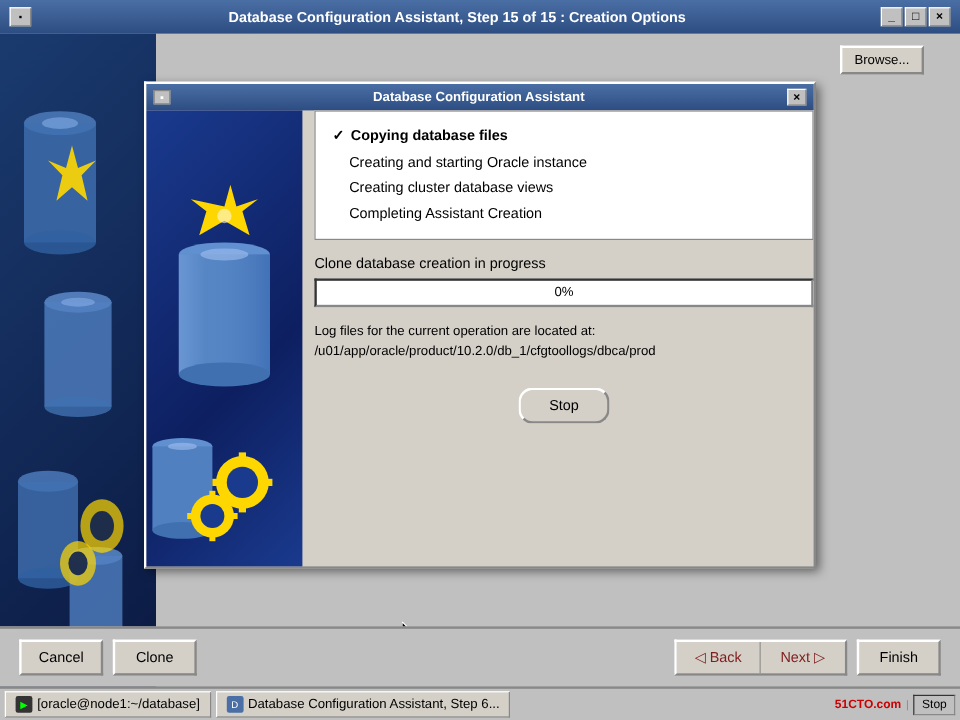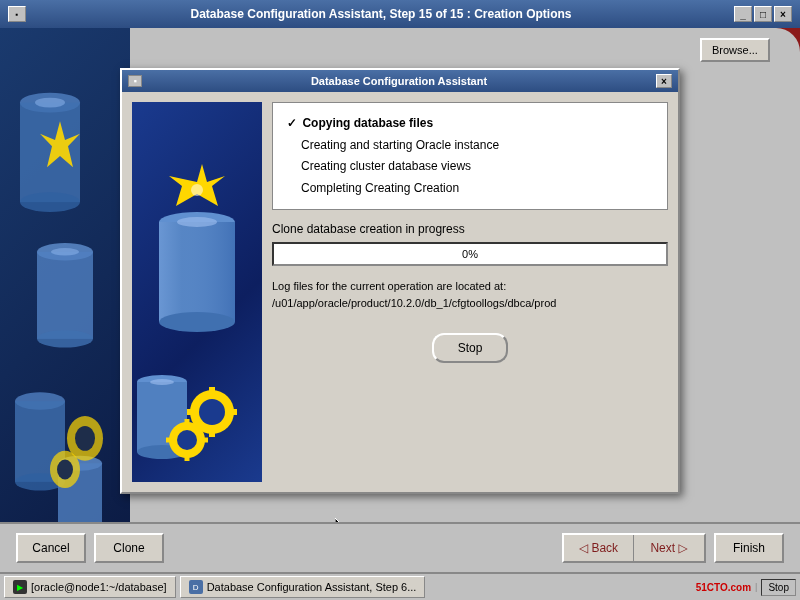--- a/index.html
+++ b/index.html
@@ -57,21 +57,20 @@
       cursor: pointer;
       color: black;
     }
 
     .outer-content {
       flex: 1;
       background: #c0c0c0;
       position: relative;
       display: flex;
       flex-direction: column;
-      border-radius: 24px;
     }
 
     .modal-dialog {
       position: absolute;
       top: 50px;
       left: 50%;
       transform: translateX(-50%);
       width: 560px;
       background: #d4d0c8;
       border: 2px solid #888;
@@ -102,21 +101,21 @@
       display: flex;
       align-items: center;
       justify-content: center;
       font-size: 10px;
       cursor: pointer;
       color: black;
     }
 
     .modal-body {
       display: flex;
-      padding: 10px;
+      padding: 0;
       gap: 10px;
     }
 
     
     .modal-image-panel {
       width: 130px;
       min-height: 380px;
       background: linear-gradient(135deg, #1a3a8e 0%, #0d1f60 60%, #1a3a8e 100%);
       flex-shrink: 0;
       position: relative;
@@ -407,21 +406,21 @@
               <span class="step-check">✓ </span>
               <span>Copying database files</span>
             </div>
             <div style="padding-left: 14px;">
               <span>Creating and starting Oracle instance</span>
             </div>
             <div style="padding-left: 14px;">
               <span>Creating cluster database views</span>
             </div>
             <div style="padding-left: 14px;">
-              <span>Completing Creating Creation</span>
+              <span>Completing Assistant Creation</span>
             </div>
           </div>
 
           <div class="progress-section">
             <div class="progress-label">Clone database creation in progress</div>
             <div class="progress-bar-container">
               <div class="progress-bar-fill" style="width: 0%;"></div>
               <span class="progress-text">0%</span>
             </div>
           </div>

